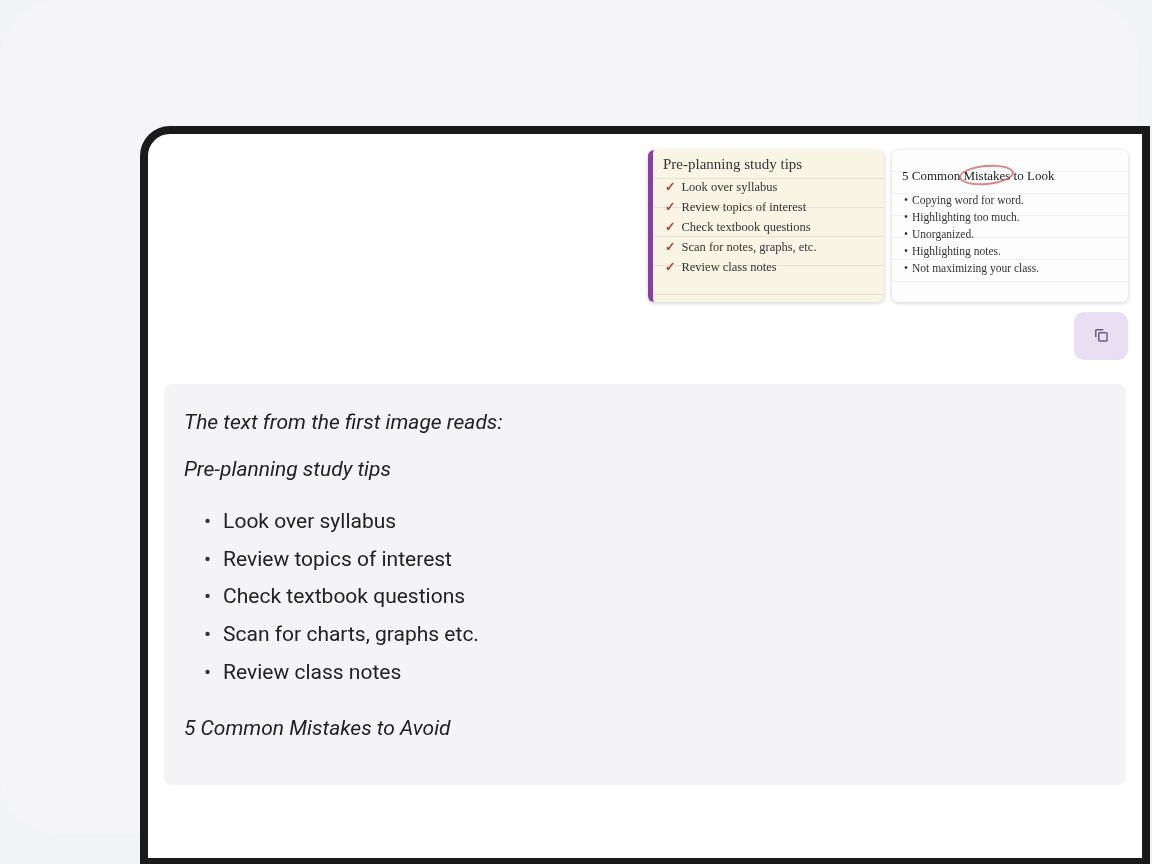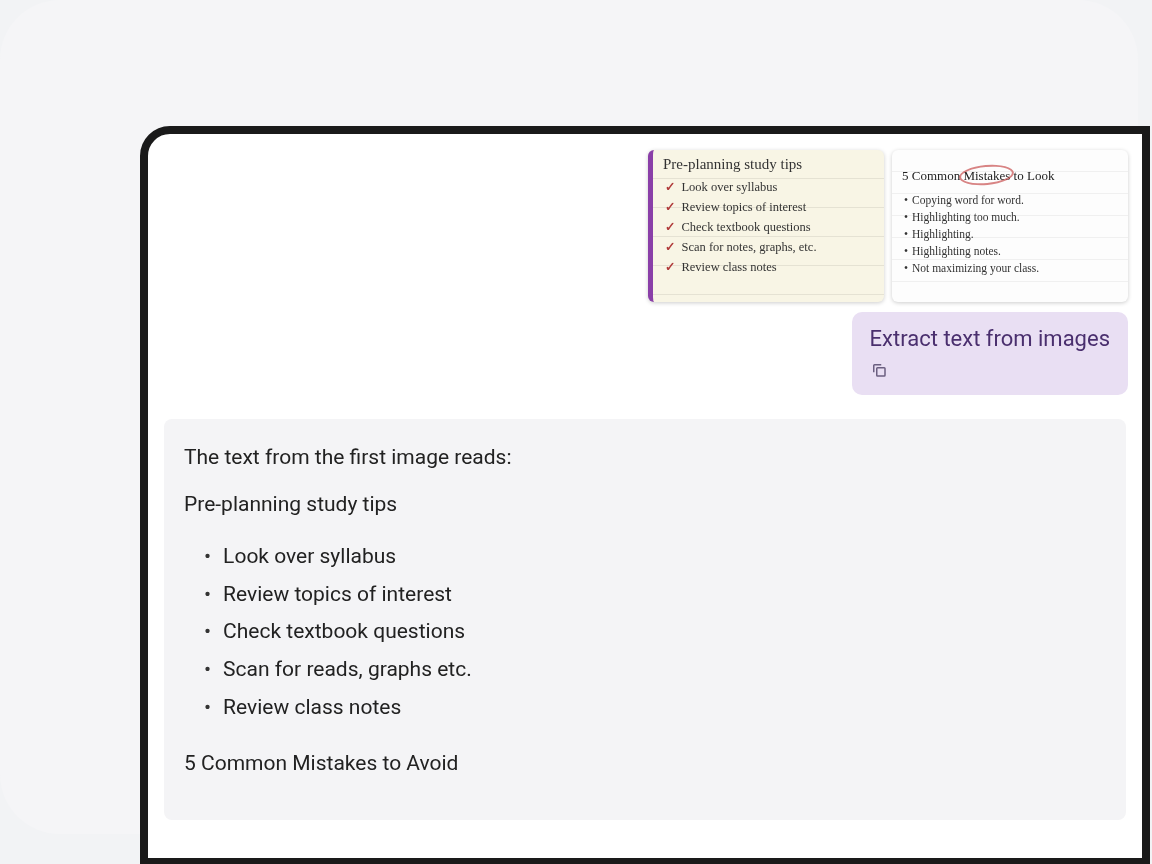--- a/index.html
+++ b/index.html
@@ -186,20 +186,21 @@
       background: #f4f4f6;
       border-radius: 8px;
       padding: 24px 20px;
       margin: 0 2px;
     }
     .ai-response p {
       font-size: 21px;
       color: #222;
       margin-bottom: 18px;
       line-height: 1.4;
+      font-style: italic;
     }
     .ai-response ul {
       list-style: none;
       margin: 4px 0 22px 20px;
     }
     .ai-response ul li {
       font-size: 21px;
       color: #222;
       line-height: 1.8;
       display: flex;
@@ -253,34 +254,33 @@
           <span>5 Common </span><span class="circled">Mistakes</span><span> to Look</span>
         </div>
         <ul class="bullet-list">
           <li>
               <span>Copying word for word.</span>
             </li>
           <li>
               <span>Highlighting too much.</span>
             </li>
           <li>
-              <span>Highlighting.</span>
+              <span>Unorganized.</span>
             </li>
           <li>
               <span>Highlighting notes.</span>
             </li>
           <li>
               <span>Not maximizing your class.</span>
             </li>
         </ul>
       </div>
     </div>
 
     <div class="user-bubble">
-      <div class="user-bubble-text">Extract text from images</div>
       <span class="copy-icon">
         <svg viewBox="0 0 24 24" width="18" height="18" fill="none" stroke="#6b5f80" stroke-width="2">
           <rect x="9" y="9" width="11" height="11" rx="1"></rect>
           <path d="M5 15 V6 a1 1 0 0 1 1-1 h9"></path>
         </svg>
       </span>
     </div>
 
     <div class="ai-response">
       <p>The text from the first image reads:</p>
@@ -289,21 +289,21 @@
         <li>
             <span>Look over syllabus</span>
           </li>
         <li>
             <span>Review topics of interest</span>
           </li>
         <li>
             <span>Check textbook questions</span>
           </li>
         <li>
-            <span>Scan for reads, graphs etc.</span>
+            <span>Scan for charts, graphs etc.</span>
           </li>
         <li>
             <span>Review class notes</span>
           </li>
       </ul>
       <p>5 Common Mistakes to Avoid</p>
     </div>
 
   </div>
 </div>

